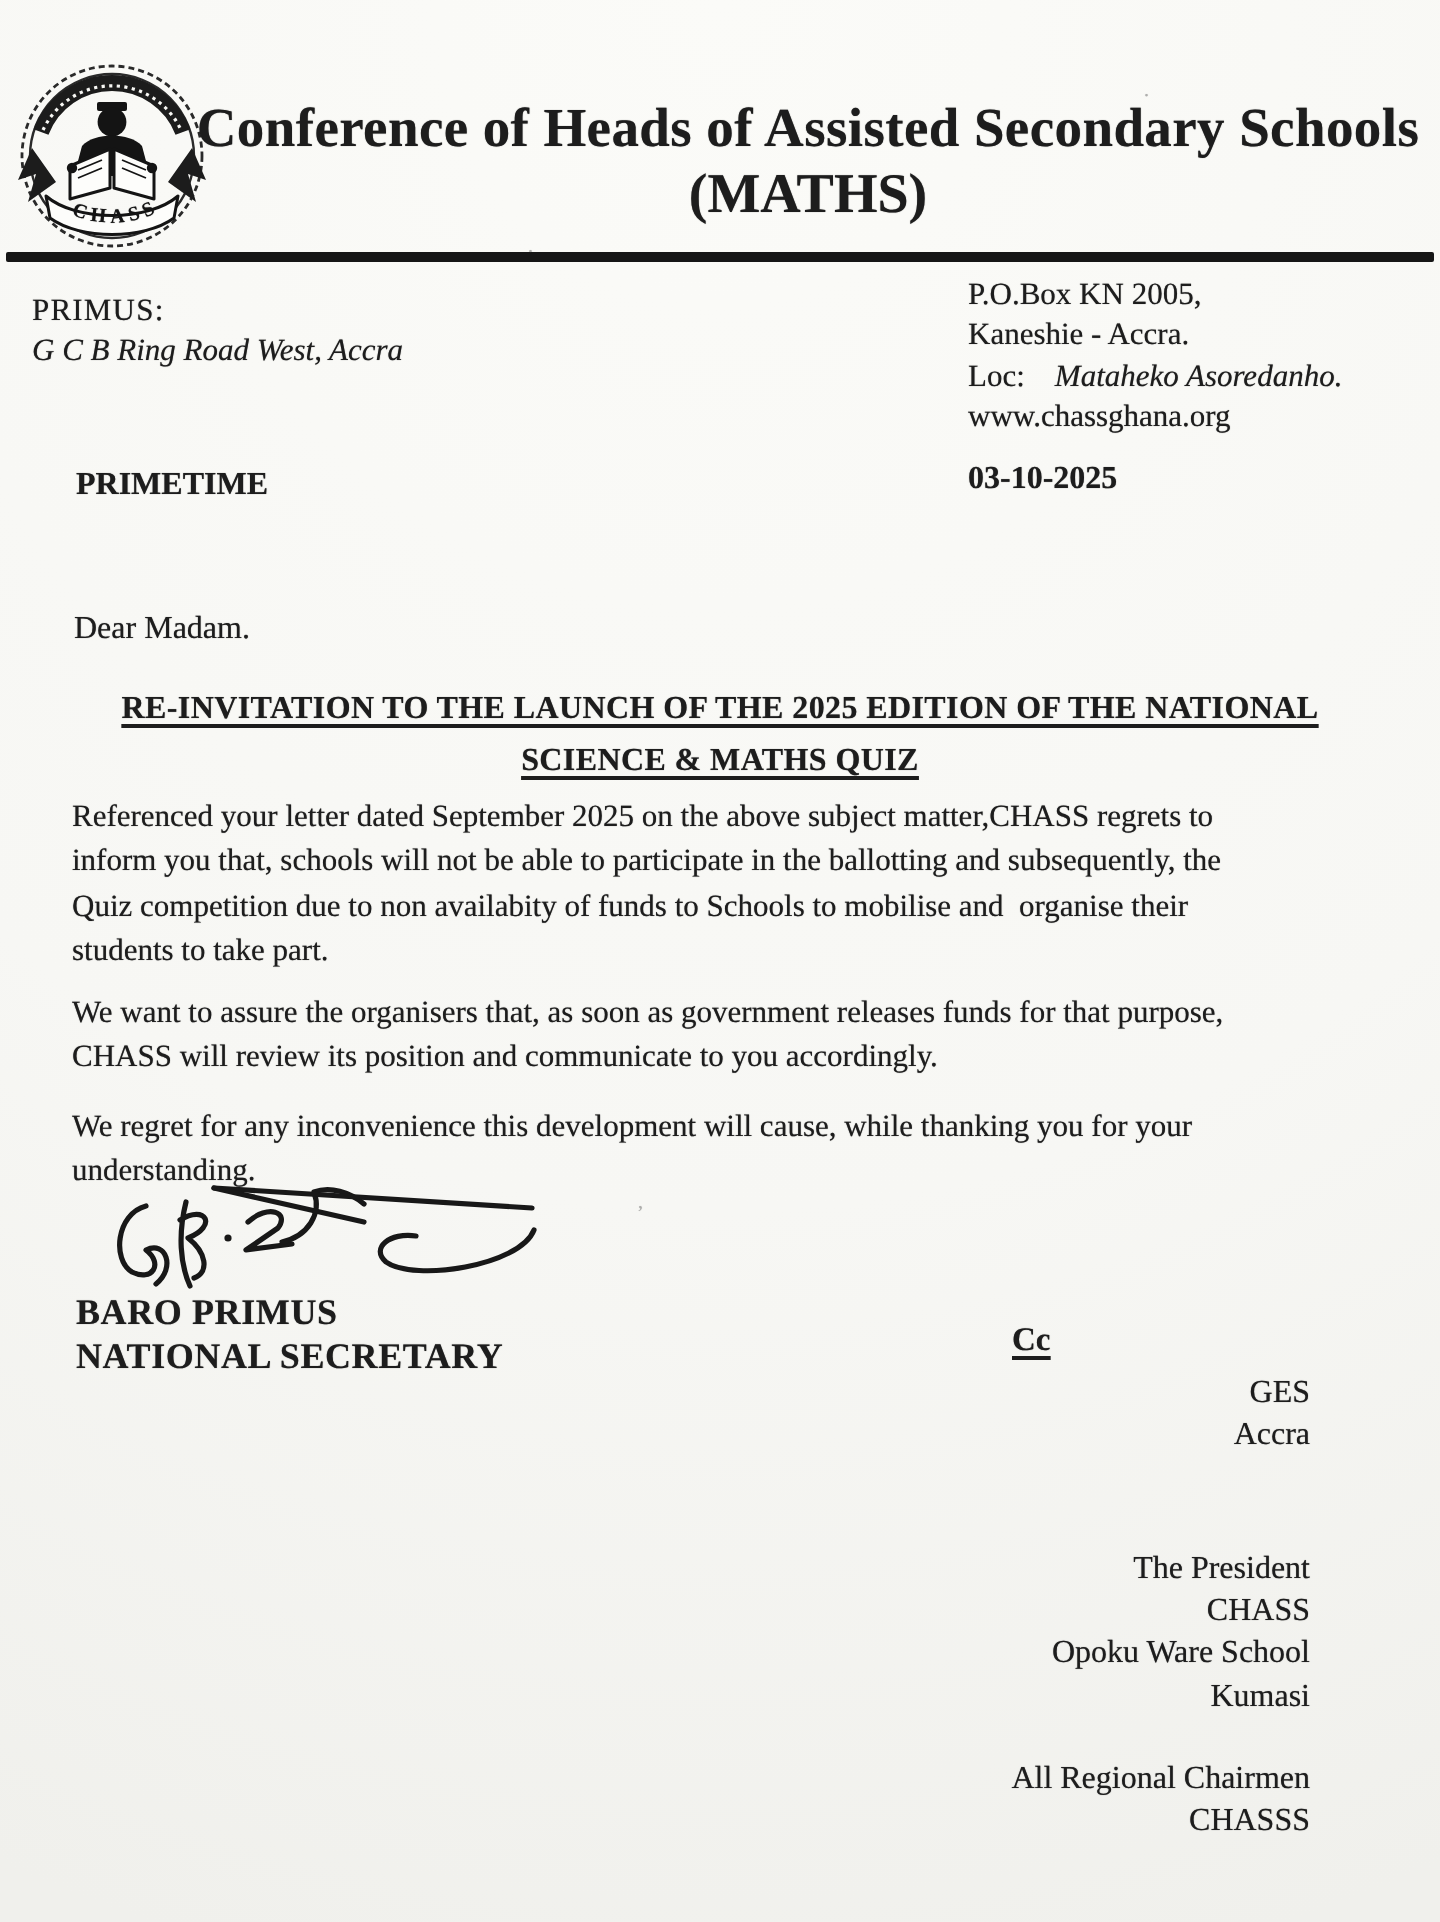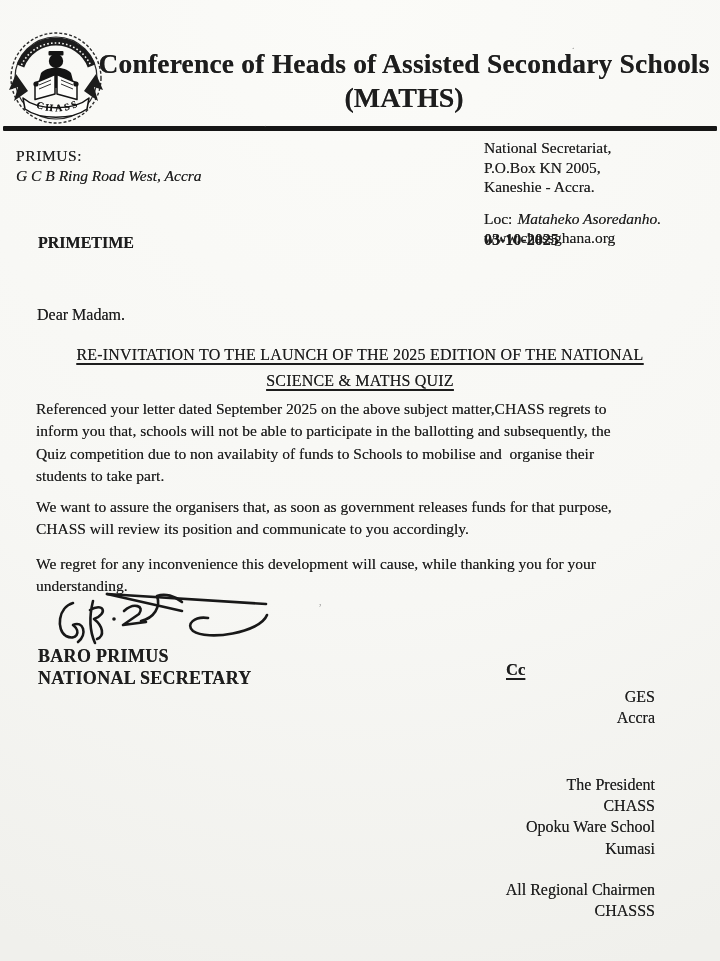--- a/index.html
+++ b/index.html
@@ -23,29 +23,29 @@
   .logo{ left:6px; top:26px; width:100px; height:104px; }
   .masthead{ left:92px; top:48px; width:624px; text-align:center; }
   .org-name{ font-size:27.5px; font-weight:bold; white-space:nowrap; letter-spacing:.2px; }
   .org-abbr{ font-size:28px; font-weight:bold; margin-top:2px; }
   .rule{ left:3px; right:3px; top:126px; height:5px; background:#161616; border-radius:1px; }
 
   
   .bankers{ left:16px; top:146px; font-size:15.5px; line-height:20px; }
   .bankers .label{ letter-spacing:.6px; }
   .secretariat{ left:484px; top:138px; font-size:15.5px; line-height:19.5px; }
-  .loc-line{ display:flex; gap:5px; margin-top:12px; }
+  .loc-line{ display:flex; gap:15px; margin-top:2px; }
 
   
   .recipient{ left:38px; top:231px; font-size:16px; font-weight:bold; line-height:23px; }
   .date{ left:484px; top:231px; font-size:16px; font-weight:bold; }
 
   .salutation{ left:37px; top:306px; font-size:16px; }
 
-  .subject{ left:0; top:342px; width:720px; text-align:center; font-size:16px; font-weight:normal; line-height:26px; letter-spacing:.2px; }
+  .subject{ left:0; top:342px; width:720px; text-align:center; font-size:16px; font-weight:bold; line-height:26px; letter-spacing:.2px; }
 
   .para{ left:36px; font-size:15.5px; line-height:22.4px; }
   .p1{ top:398px; }
   .p2{ top:496px; }
   .p3{ top:553px; }
 
   .sig-svg{ left:45px; top:589px; width:230px; height:58px; }
   .signer{ left:38px; top:645px; font-size:18px; font-weight:bold; line-height:22px; letter-spacing:.3px; }
 
   .cc-label{ left:506px; top:660px; font-size:16.5px; font-weight:bold; }
@@ -97,21 +97,20 @@
     <div class="org-abbr">(MATHS)</div>
   </div>
   <div class="abs rule"></div>
 
   <div class="abs bankers">
     <div class="label">PRIMUS:</div>
     <div class="i">G C B Ring Road West, Accra</div>
   </div>
 
   <div class="abs secretariat">
-    <div>National Secretariat,</div>
     <div>P.O.Box KN 2005,</div>
     <div>Kaneshie - Accra.</div>
     <div class="loc-line">
       <span>Loc:</span>
       <span class="i">Mataheko Asoredanho.</span>
     </div>
     <div>www.chassghana.org</div>
   </div>
 
   <div class="abs recipient">

